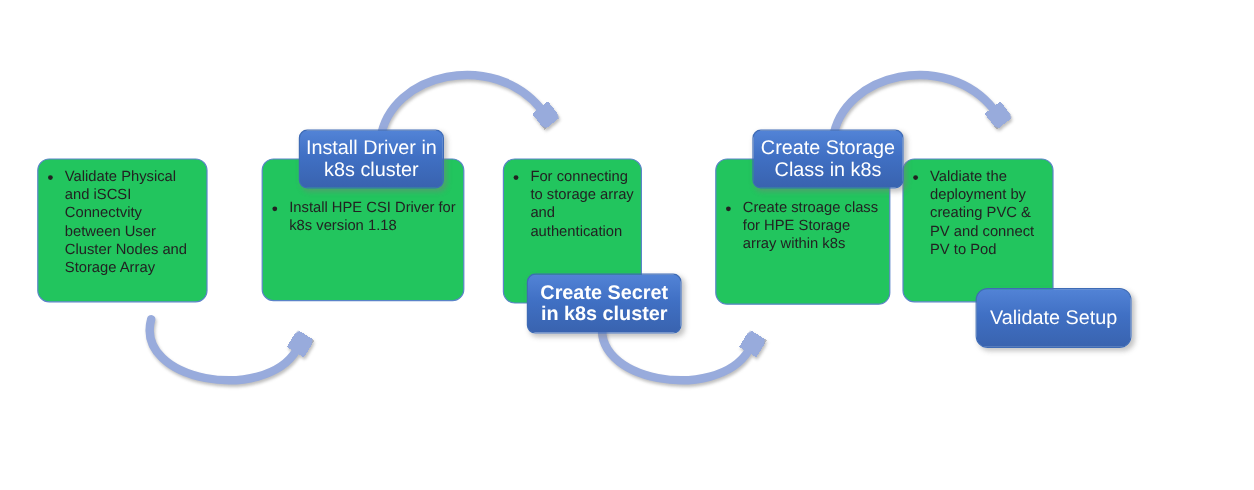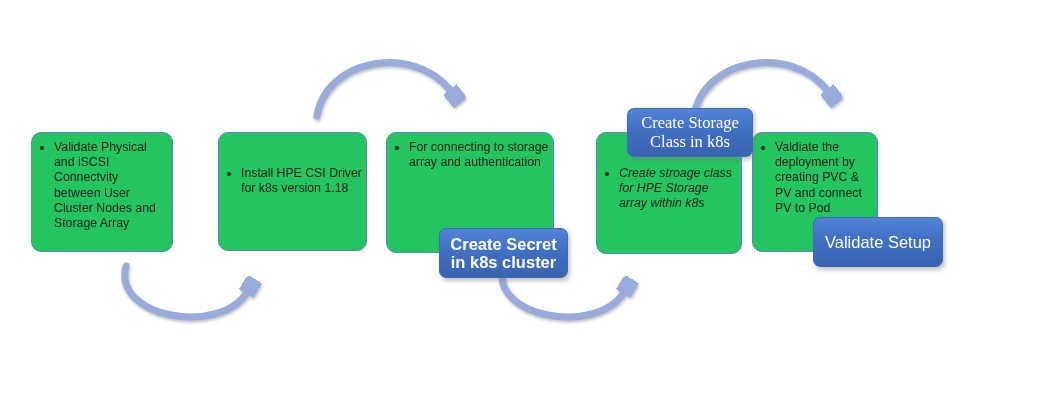--- a/index.html
+++ b/index.html
@@ -47,29 +47,29 @@
     line-height:1.12;
     background:linear-gradient(180deg,#5283D6 0%,#4070C4 45%,#3963AF 100%);
     border:1px solid #3E6BB5;
     border-radius:7px;
     box-sizing:border-box;
     box-shadow:2px 2.5px 4px rgba(125,125,125,.45);
     padding:2px 4px;
   }
   
   .c1{left:31px;top:132px;width:142px;height:120px;}
-  .c2{left:218px;top:132px;width:149px;height:119px;}
-  .c3{left:386px;top:132px;width:168px;height:121px;}
-  .c4{left:596px;top:132px;width:146px;height:122px;font-style:italic;}
+  .c2{left:218px;top:132px;width:169px;height:119px;}
+  .c3{left:419px;top:132px;width:116px;height:121px;}
+  .c4{left:596px;top:132px;width:146px;height:122px;}
   .c5{left:752px;top:132px;width:126px;height:120px;}
   .t1{left:63px;top:228px;width:133px;height:50px;}
   .t2{left:249px;top:108px;width:121px;height:49px;}
   .t3{left:439px;top:228px;width:129px;height:50px;font-weight:bold;}
-  .t4{left:627px;top:108px;width:126px;height:49px;font-family:Liberation Serif, serif;}
-  .t5{left:813px;top:217px;width:130px;height:50px;}
+  .t4{left:627px;top:108px;width:126px;height:49px;}
+  .t5{left:813px;top:240px;width:130px;height:50px;border-radius:10px;}
 </style>
 </head>
 <body>
 
 <div class="canvas">
 
   <svg class="arcs" width="1045" height="408" viewBox="0 0 1045 408">
     <defs>
       <marker id="arrowhead" viewBox="0 0 10 10" refX="1" refY="5" markerWidth="2.4" markerHeight="2.4" orient="auto">
         <path d="M0,0 L10,5 L0,10 Z" fill="#93A7D9"></path>
@@ -84,20 +84,23 @@
   <div class="card title-bottom c1">
     <ul>
       <li>Validate Physical and iSCSI Connectvity between User Cluster Nodes and Storage Array</li>
     </ul>
   </div>
 
   <div class="card title-top c2">
     <ul>
       <li>Install HPE CSI Driver for k8s version 1.18</li>
     </ul>
+  </div>
+  <div class="titlebox t2">
+    <span>Install Driver in k8s cluster</span>
   </div>
 
   <div class="card title-bottom c3">
     <ul>
       <li>For connecting to storage array and authentication</li>
     </ul>
   </div>
   <div class="titlebox t3">
     <span>Create Secret in k8s cluster</span>
   </div>

